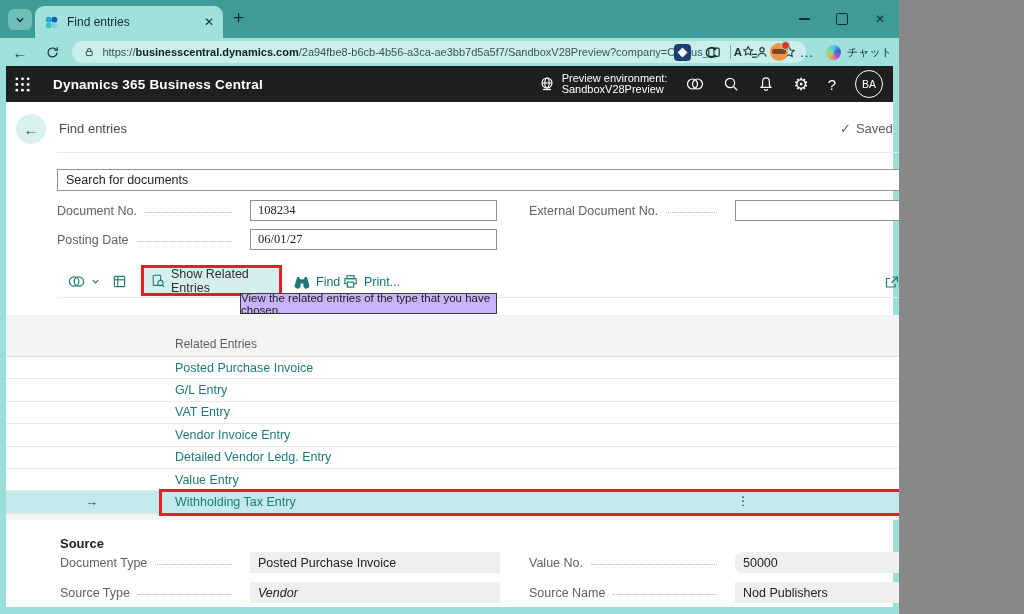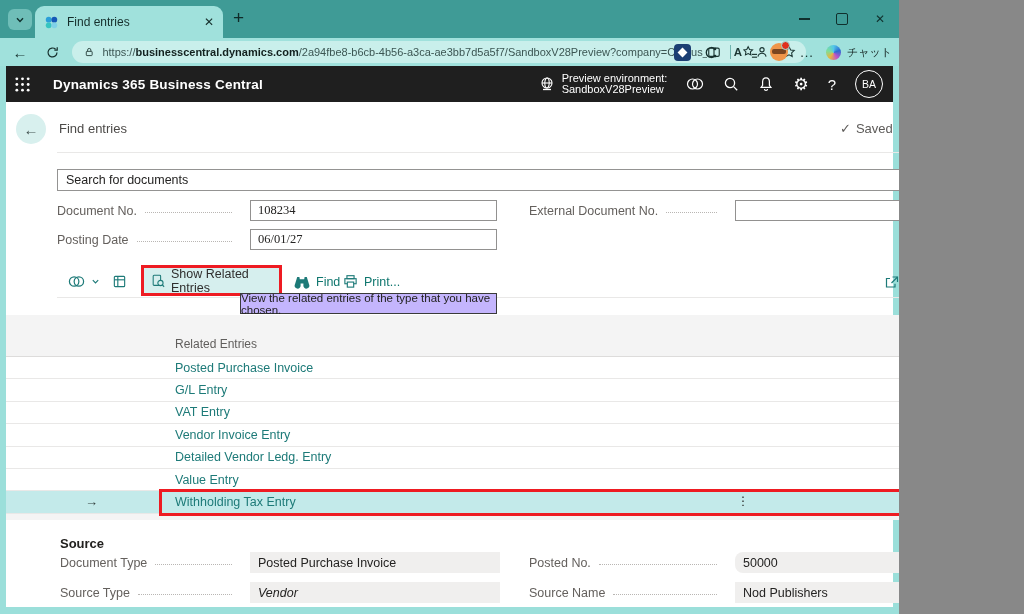--- a/index.html
+++ b/index.html
@@ -407,21 +407,21 @@
 
   <div class="source-h">Source</div>
 
   <div class="f-label" style="left:60px;top:552px;width:182px;">
     <span>Document Type</span>
       <span class="leader"></span>
   </div>
   <div class="ro-field" style="left:250px;top:552px;width:250px;">Posted Purchase Invoice</div>
 
   <div class="f-label" style="left:529px;top:552px;width:198px;">
-    <span>Posted No.</span>
+    <span>Value No.</span>
       <span class="leader"></span>
   </div>
   <div class="ro-field" style="left:735px;top:552px;width:230px;border-radius:8px;">50000</div>
 
   <div class="f-label" style="left:60px;top:582px;width:182px;">
     <span>Source Type</span>
       <span class="leader"></span>
   </div>
   <div class="ro-field" style="left:250px;top:582px;width:250px;font-style:italic;">Vendor</div>
 

